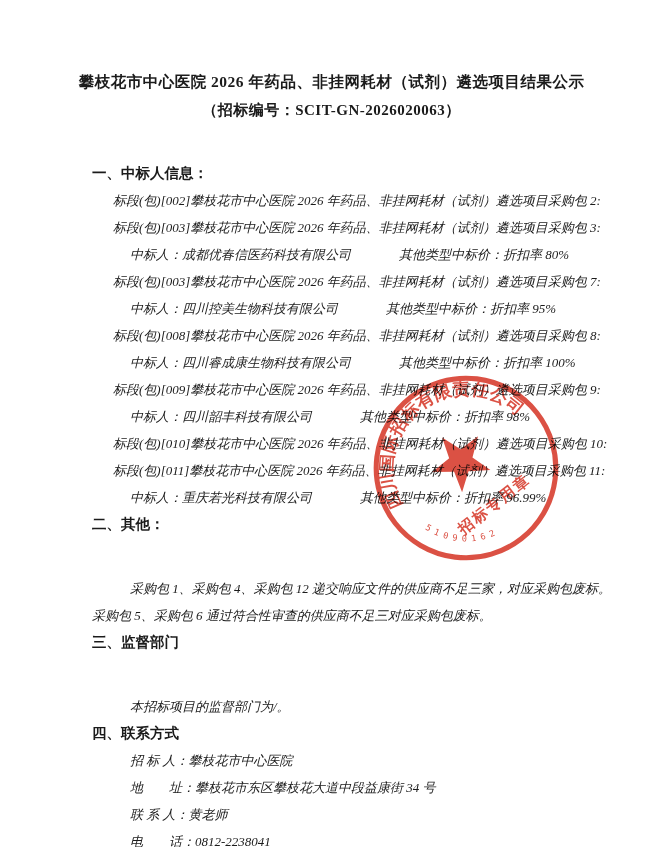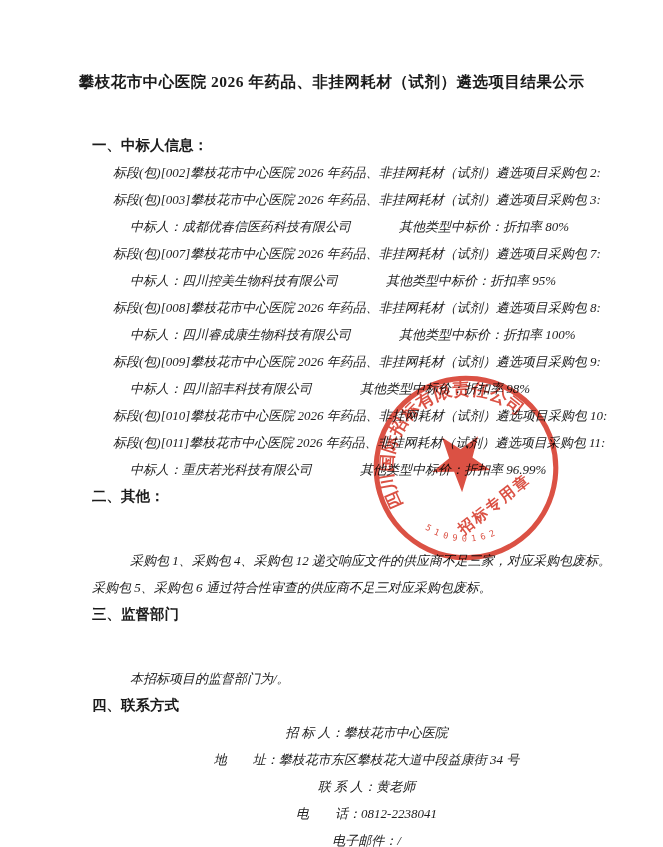--- a/index.html
+++ b/index.html
@@ -13,47 +13,48 @@
   .title{font-size:15.5px;font-weight:bold;line-height:28px;letter-spacing:0.5px;white-space:nowrap;}
   .subtitle{font-size:15px;font-weight:bold;line-height:28px;letter-spacing:0.5px;white-space:nowrap;}
   .content{padding-left:92px;padding-right:60px;}
   .spacer{height:36px;}
   .sec{font-size:14.5px;font-weight:bold;line-height:27px;height:27px;margin:0;white-space:nowrap;}
   .line{font-size:13px;line-height:27px;height:27px;white-space:nowrap;font-style:italic;}
   .lot{padding-left:21px;}
   .winner{padding-left:38px;}
   .price{margin-left:48px;}
   .other-indent{padding-left:38px;margin-top:37px;}
-  .contact .line{padding-left:38px;text-align:center;}
+  .contact .line{padding-left:38px;}
   
   .stamp{
     position:absolute;left:366px;top:300px;width:200px;height:200px;
     pointer-events:none;opacity:0.88;mix-blend-mode:multiply;
   }
 </style>
 </head>
 <body>
 
 <div class="page">
 
   <div class="titleblock">
     <div class="title">攀枝花市中心医院 2026 年药品、非挂网耗材（试剂）遴选项目结果公示</div>
+    <div class="subtitle">（招标编号：SCIT-GN-2026020063）</div>
   </div>
 
   <div class="content">
     <div class="spacer"></div>
 
     <div class="sec">一、中标人信息：</div>
 
     <div class="line lot">标段(包)[002]攀枝花市中心医院 2026 年药品、非挂网耗材（试剂）遴选项目采购包 2:</div>
 
     <div class="line lot">标段(包)[003]攀枝花市中心医院 2026 年药品、非挂网耗材（试剂）遴选项目采购包 3:</div>
     <div class="line winner"><span>中标人：</span><span>成都优春信医药科技有限公司</span><span class="price">其他类型中标价：</span><span>折扣率 80%</span></div>
 
-    <div class="line lot">标段(包)[007]攀枝花市中心医院 2026 年药品、非挂网耗材（试剂）遴选项目采购包 7:</div>
+    <div class="line lot">标段(包)[003]攀枝花市中心医院 2026 年药品、非挂网耗材（试剂）遴选项目采购包 7:</div>
     <div class="line winner"><span>中标人：</span><span>四川控美生物科技有限公司</span><span class="price">其他类型中标价：</span><span>折扣率 95%</span></div>
 
     <div class="line lot">标段(包)[008]攀枝花市中心医院 2026 年药品、非挂网耗材（试剂）遴选项目采购包 8:</div>
     <div class="line winner"><span>中标人：</span><span>四川睿成康生物科技有限公司</span><span class="price">其他类型中标价：</span><span>折扣率 100%</span></div>
 
     <div class="line lot">标段(包)[009]攀枝花市中心医院 2026 年药品、非挂网耗材（试剂）遴选项目采购包 9:</div>
     <div class="line winner"><span>中标人：</span><span>四川韶丰科技有限公司</span><span class="price">其他类型中标价：</span><span>折扣率 98%</span></div>
 
     <div class="line lot">标段(包)[010]攀枝花市中心医院 2026 年药品、非挂网耗材（试剂）遴选项目采购包 10:</div>
 

